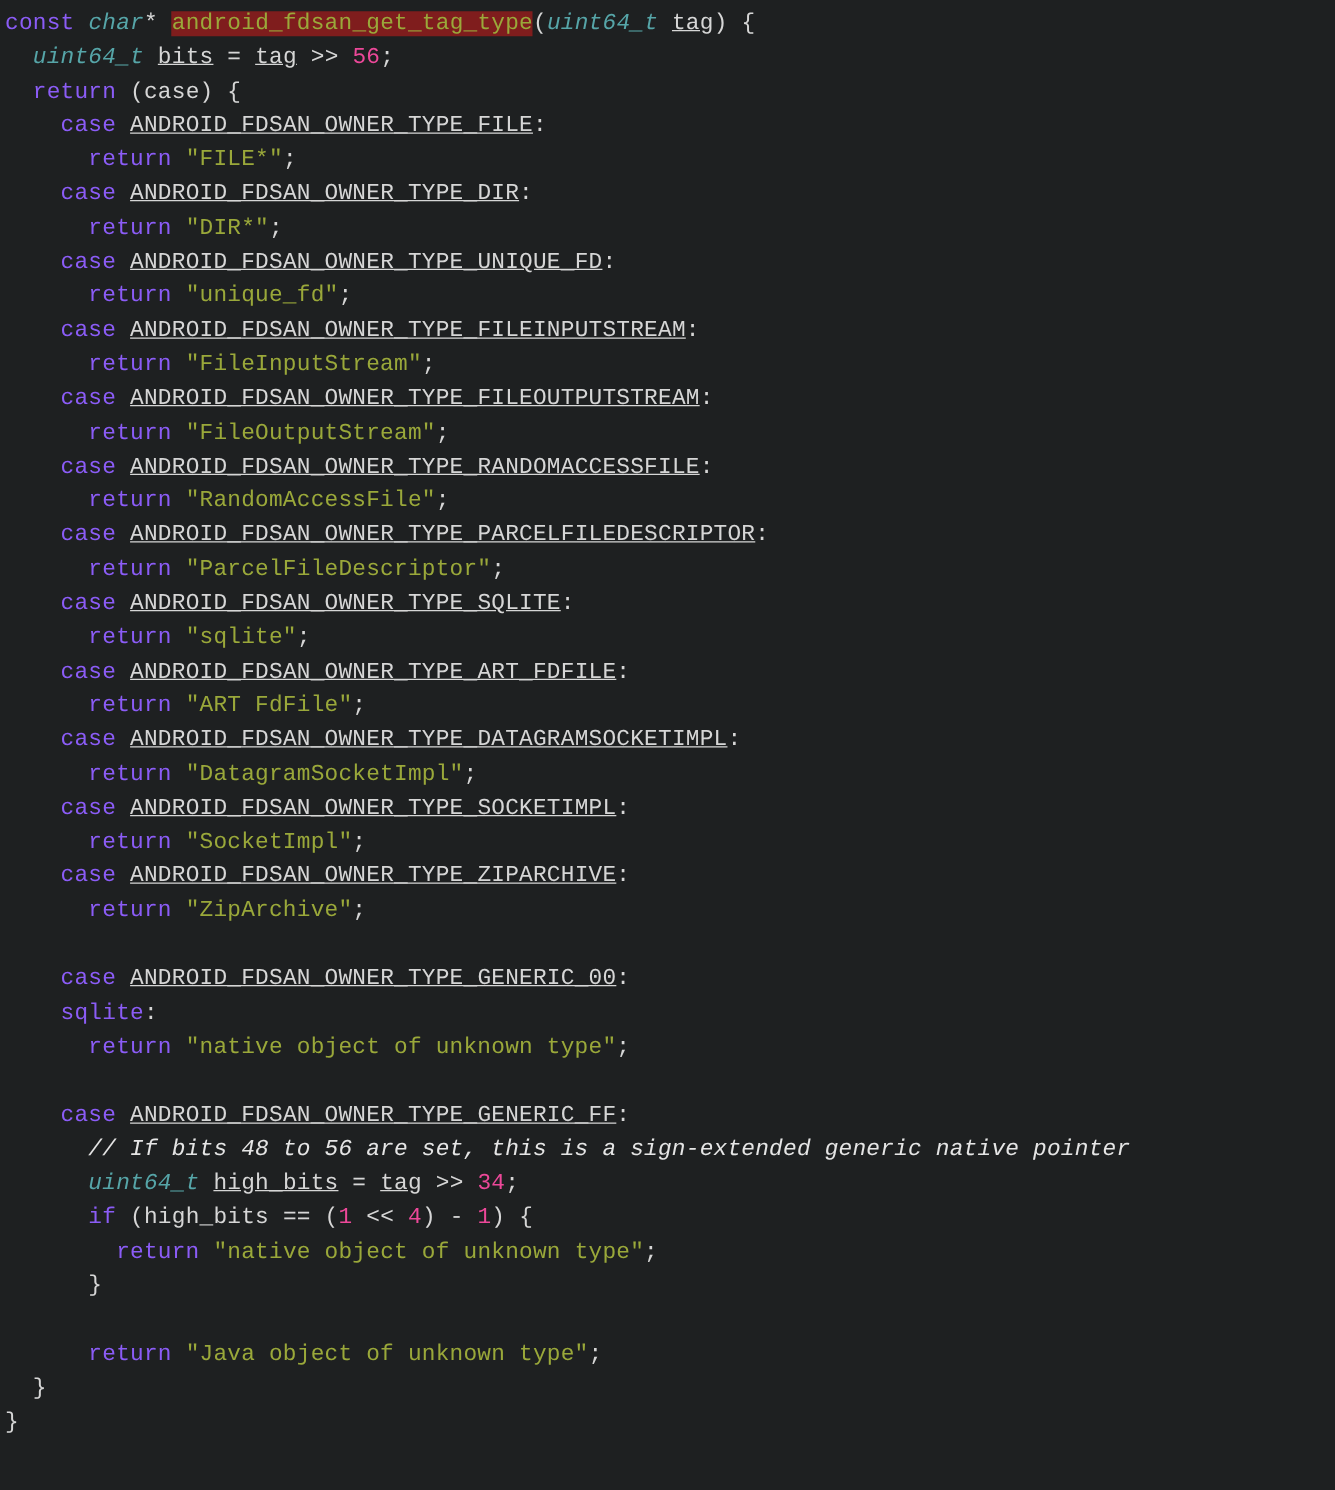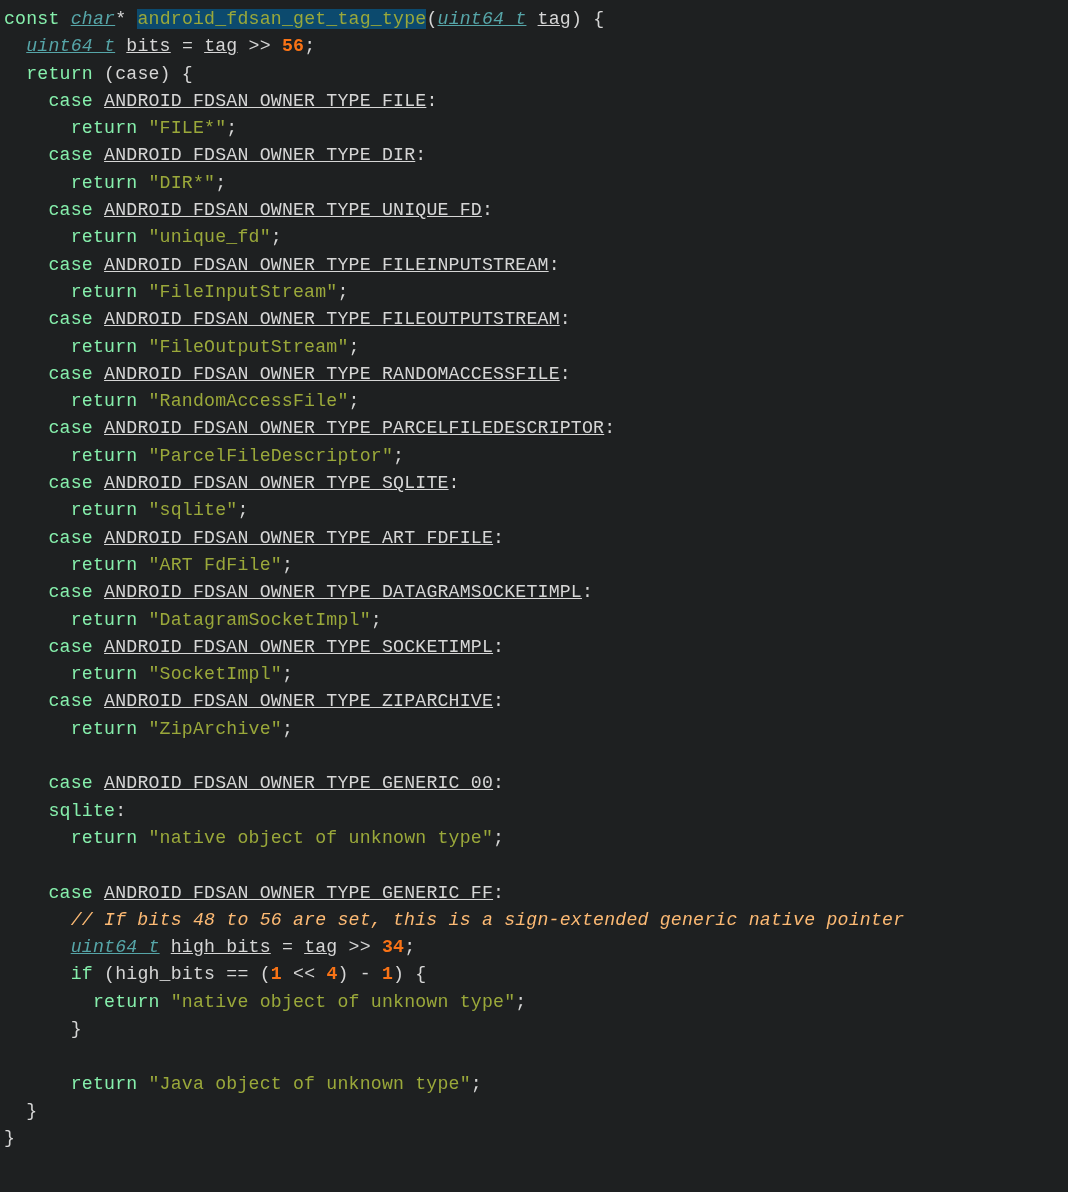--- a/index.html
+++ b/index.html
@@ -13,29 +13,29 @@
   pre.code {
     margin: 0;
     padding: 6px 4px;
     font-family: Consolas, "Liberation Mono", Menlo, monospace;
     font-size: 18.2px;
     line-height: 27.3px;
     color: #d6d6d6;
     white-space: pre;
     letter-spacing: 0.2px;
   }
-  .kw     { color: #86efac; }   
-  .type   { color: #56a5a8; font-style: italic; text-decoration: underline; }  
+  .kw     { color: #8b5cf6; }   
+  .type   { color: #56a5a8; font-style: italic; }  
   .fn     { color: #9aa83a; }   
-  .fnbg   { background: #0c4a6e; } 
+  .fnbg   { background: #7f1d1d; } 
   .id     { color: #d6d6d6; text-decoration: underline; }   
   .str    { color: #9aa83a; }   
-  .num    { color: #f97316; font-weight: bold; }   
+  .num    { color: #ec4899; }   
   .punc   { color: #d6d6d6; }
-  .cmt    { color: #fdba74; font-style: italic; } 
+  .cmt    { color: #e5e5e5; font-style: italic; } 
 </style>
 </head>
 <body>
 
 <pre class="code"><span><span class="kw">const</span> <span class="type">char</span><span class="punc">*</span> <span class="fn fnbg">android_fdsan_get_tag_type</span><span class="punc">(</span><span class="type">uint64_t</span> <span class="id">tag</span><span class="punc">) {</span></span>
 <span>  <span class="type">uint64_t</span> <span class="id">bits</span> <span class="punc">=</span> <span class="id">tag</span> <span class="punc">&gt;&gt;</span> <span class="num">56</span><span class="punc">;</span></span>
 <span>  <span class="kw">return</span> <span class="punc">(case) {</span></span>
 <span>    <span class="kw">case</span> <span class="id">ANDROID_FDSAN_OWNER_TYPE_FILE</span><span class="punc">:</span></span>
 <span>      <span class="kw">return</span> <span class="str">"FILE*"</span><span class="punc">;</span></span>
 <span>    <span class="kw">case</span> <span class="id">ANDROID_FDSAN_OWNER_TYPE_DIR</span><span class="punc">:</span></span>

